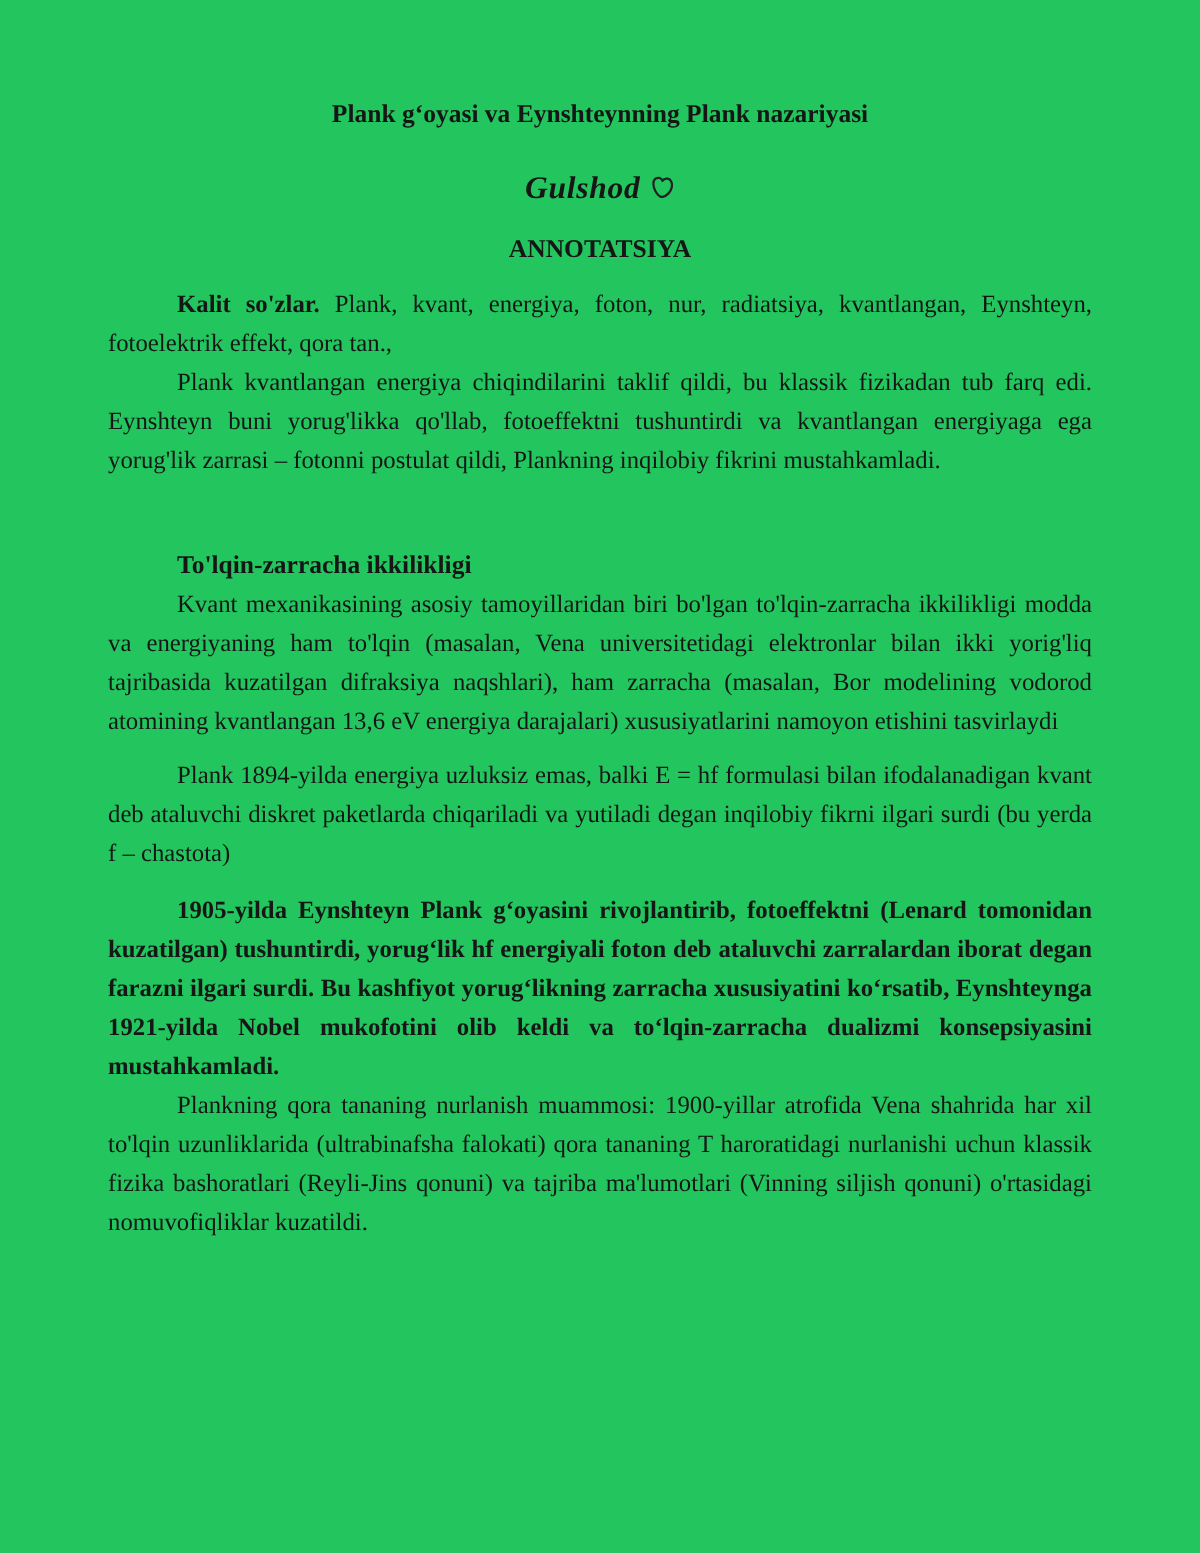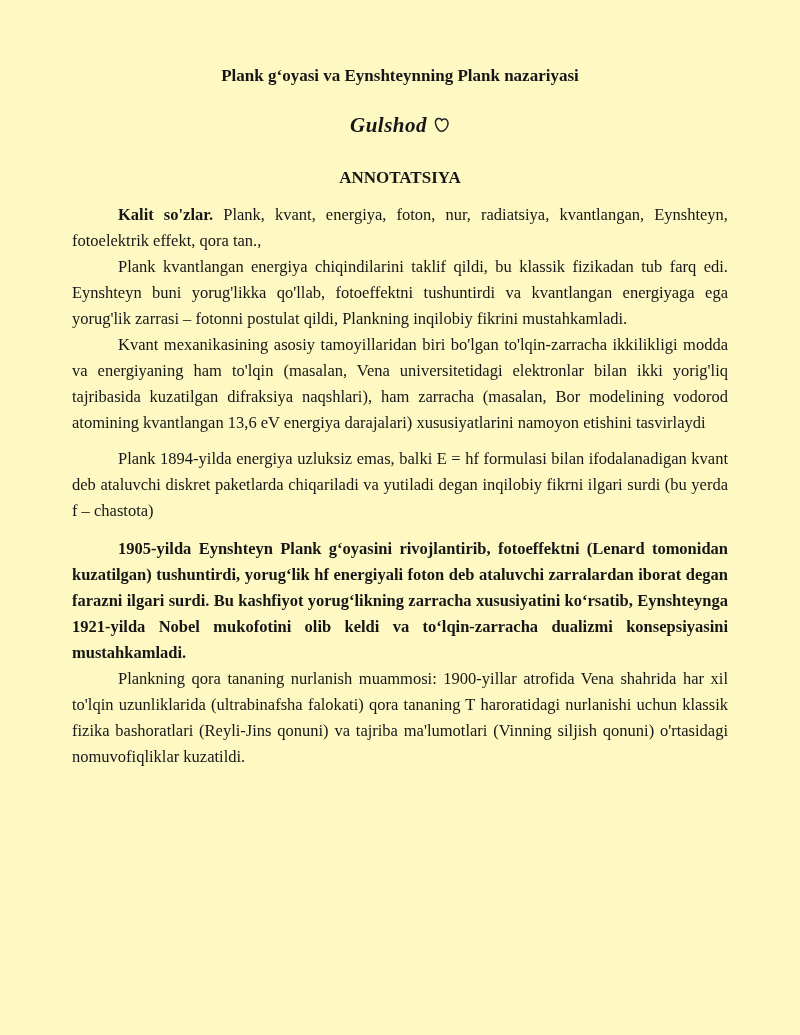--- a/index.html
+++ b/index.html
@@ -4,21 +4,21 @@
 <style>
   html, body {
     margin: 0;
     padding: 0;
     background: #e9e9e9;
   }
   .page {
     width: 800px;
     height: 1035px;
     margin: 0 auto;
-    background: #fef9c3;
+    background: #22c55e;
     color: #161616;
     font-family: "Liberation Serif", "DejaVu Serif", serif;
     box-sizing: border-box;
     padding: 64px 72px 0 72px;
     overflow: hidden;
   }
   .doc-title {
     font-size: 17px;
     font-weight: bold;
     text-align: center;
@@ -40,21 +40,21 @@
   .author-icon {
     display: inline-block;
     vertical-align: -3px;
     margin-left: 6px;
   }
   .annotation-heading {
     font-size: 17px;
     font-weight: bold;
     text-align: center;
     line-height: 24px;
-    margin: 26px 0 4px 0;
+    margin: 14px 0 4px 0;
   }
   p.body-text {
     font-size: 16.5px;
     line-height: 26px;
     text-align: justify;
     text-indent: 46px;
     margin: 0;
   }
   p.keywords { margin-top: 12px; }
   .section-heading {
@@ -83,20 +83,21 @@
           <path d="M8.6 4.1 C7.6 2.3 5.0 2.0 3.6 3.4 C2.2 4.8 2.2 8.2 3.9 11.3 C5.3 13.8 7.4 15.6 8.8 15.2 C11.6 14.7 14.3 11.8 14.9 8.7 C15.4 6.0 14.2 3.4 12.2 3.1 C10.9 2.9 9.4 3.3 8.6 4.6 Z" stroke="#222222" stroke-width="1.5" stroke-linejoin="round"></path>
         </svg></span>
   </div>
 
   <h2 class="annotation-heading">ANNOTATSIYA</h2>
 
   <p class="body-text keywords"><b class="kw-label">Kalit so'zlar.</b> <span>Plank, kvant, energiya, foton, nur, radiatsiya, kvantlangan, Eynshteyn, fotoelektrik effekt, qora tan.,</span></p>
 
   <p class="body-text">Plank kvantlangan energiya chiqindilarini taklif qildi, bu klassik fizikadan tub farq edi. Eynshteyn buni yorug'likka qo'llab, fotoeffektni tushuntirdi va kvantlangan energiyaga ega yorug'lik zarrasi – fotonni postulat qildi, Plankning inqilobiy fikrini mustahkamladi.</p>
 
+  <h3 class="section-heading first">To'lqin-zarracha ikkilikligi</h3>
 
   <p class="body-text">Kvant mexanikasining asosiy tamoyillaridan biri bo'lgan to'lqin-zarracha ikkilikligi modda va energiyaning ham to'lqin (masalan, Vena universitetidagi elektronlar bilan ikki yorig'liq tajribasida kuzatilgan difraksiya naqshlari), ham zarracha (masalan, Bor modelining vodorod atomining kvantlangan 13,6 eV energiya darajalari) xususiyatlarini namoyon etishini tasvirlaydi</p>
 
   <p class="body-text para-2">Plank 1894-yilda energiya uzluksiz emas, balki E = hf formulasi bilan ifodalanadigan kvant deb ataluvchi diskret paketlarda chiqariladi va yutiladi degan inqilobiy fikrni ilgari surdi (bu yerda f – chastota)</p>
 
   <p class="body-text para-3">1905-yilda Eynshteyn Plank g‘oyasini rivojlantirib, fotoeffektni (Lenard tomonidan kuzatilgan) tushuntirdi, yorug‘lik hf energiyali foton deb ataluvchi zarralardan iborat degan farazni ilgari surdi. Bu kashfiyot yorug‘likning zarracha xususiyatini ko‘rsatib, Eynshteynga 1921-yilda Nobel mukofotini olib keldi va to‘lqin-zarracha dualizmi konsepsiyasini mustahkamladi.</p>
 
 
   <p class="body-text">Plankning qora tananing nurlanish muammosi: 1900-yillar atrofida Vena shahrida har xil to'lqin uzunliklarida (ultrabinafsha falokati) qora tananing T haroratidagi nurlanishi uchun klassik fizika bashoratlari (Reyli-Jins qonuni) va tajriba ma'lumotlari (Vinning siljish qonuni) o'rtasidagi nomuvofiqliklar kuzatildi.</p>
 

